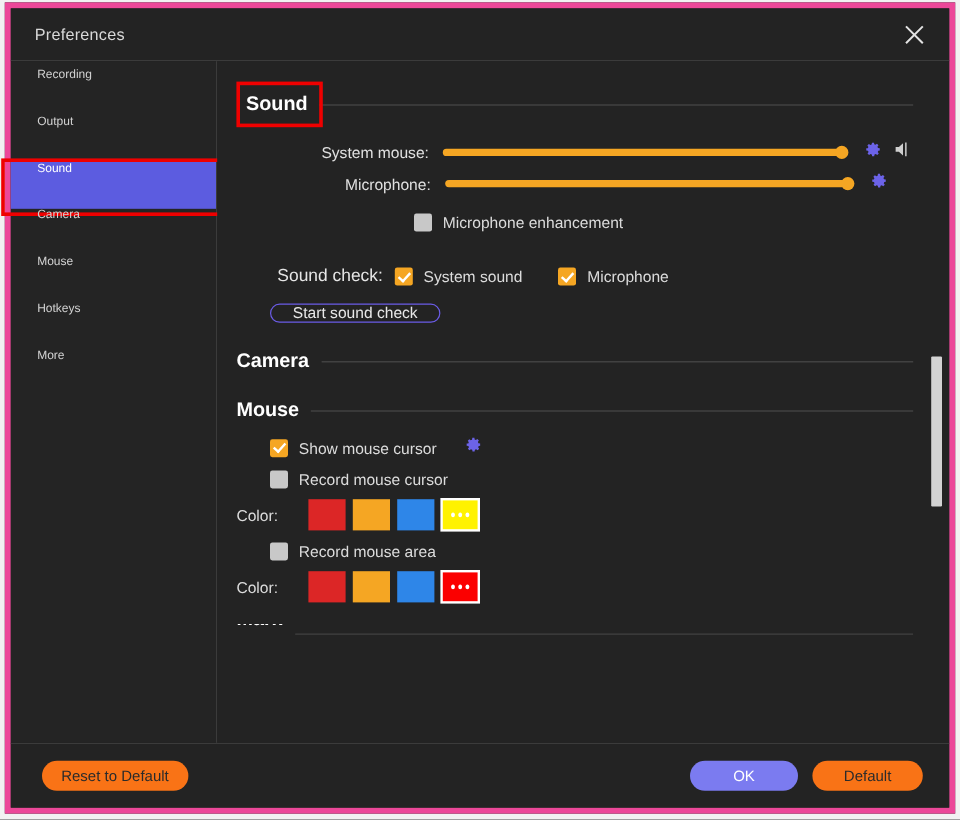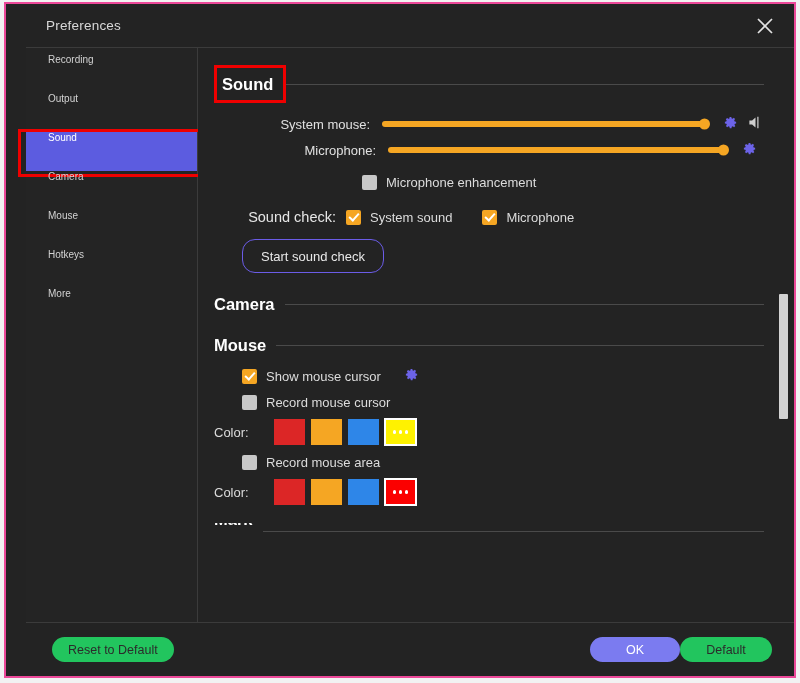--- a/index.html
+++ b/index.html
@@ -12,24 +12,23 @@
     overflow: hidden;
   }
 
   .window {
     position: absolute;
     left: 4px;
     top: 2px;
     width: 792px;
     height: 676px;
     background: #232323;
-    border: 2px solid #ec4899;
+    border: 5px solid #ec4899;
     display: flex;
     flex-direction: column;
-    padding-left: 20px;
   }
 
   
   .titlebar {
     height: 44px;
     min-height: 44px;
     background: #232323;
     display: flex;
     align-items: center;
     justify-content: space-between;
@@ -200,39 +199,39 @@
     color: #dcdcdc;
     font-size: 13px;
   }
 
   .indent-a { margin-left: 148px; }
   .indent-b { margin-left: 28px; }
 
   
   .soundcheck-row {
     display: flex;
-    align-items: center;
-    margin-top: 14px;
+    align-items: flex-end;
+    margin-top: 24px;
     margin-left: 6px;
   }
   .soundcheck-title {
     color: #e6e6e6;
     font-size: 14.5px;
     width: 126px;
     text-align: right;
     padding-right: 10px;
   }
   .sc-group { display: flex; align-items: center; gap: 9px; margin-right: 30px; }
 
   
   .pill {
     display: inline-flex;
     align-items: center;
     justify-content: center;
-    height: 34px;
+    height: 16px;
     padding: 0 18px;
     border-radius: 13px;
     border: 1px solid #6b5ce7;
     color: #e8e8e8;
     background: transparent;
     font-size: 13px;
     cursor: pointer;
     font-family: "Liberation Sans", sans-serif;
   }
   .btn-row { margin-top: 14px; margin-left: 28px; }
@@ -306,29 +305,29 @@
   }
   .fbtn {
     height: 25px;
     min-width: 92px;
     padding: 0 16px;
     border-radius: 13px;
     border: none;
     font-size: 12.5px;
     cursor: pointer;
     font-family: "Liberation Sans", sans-serif;
-    background: #22c55e;
+    background: #f97316;
     color: #2b2b2b;
   }
   .fbtn.primary {
     background: #7b7bf0;
     color: #ffffff;
     min-width: 90px;
   }
-  .footer-right { display: flex; align-items: center; }
+  .footer-right { display: flex; gap: 12px; align-items: center; }
 
   .cut-head {
     margin-top: 14px;
     display: flex;
     align-items: center;
     height: 9px;
     overflow: hidden;
   }
   .cut-head .label {
     color: #ffffff;

